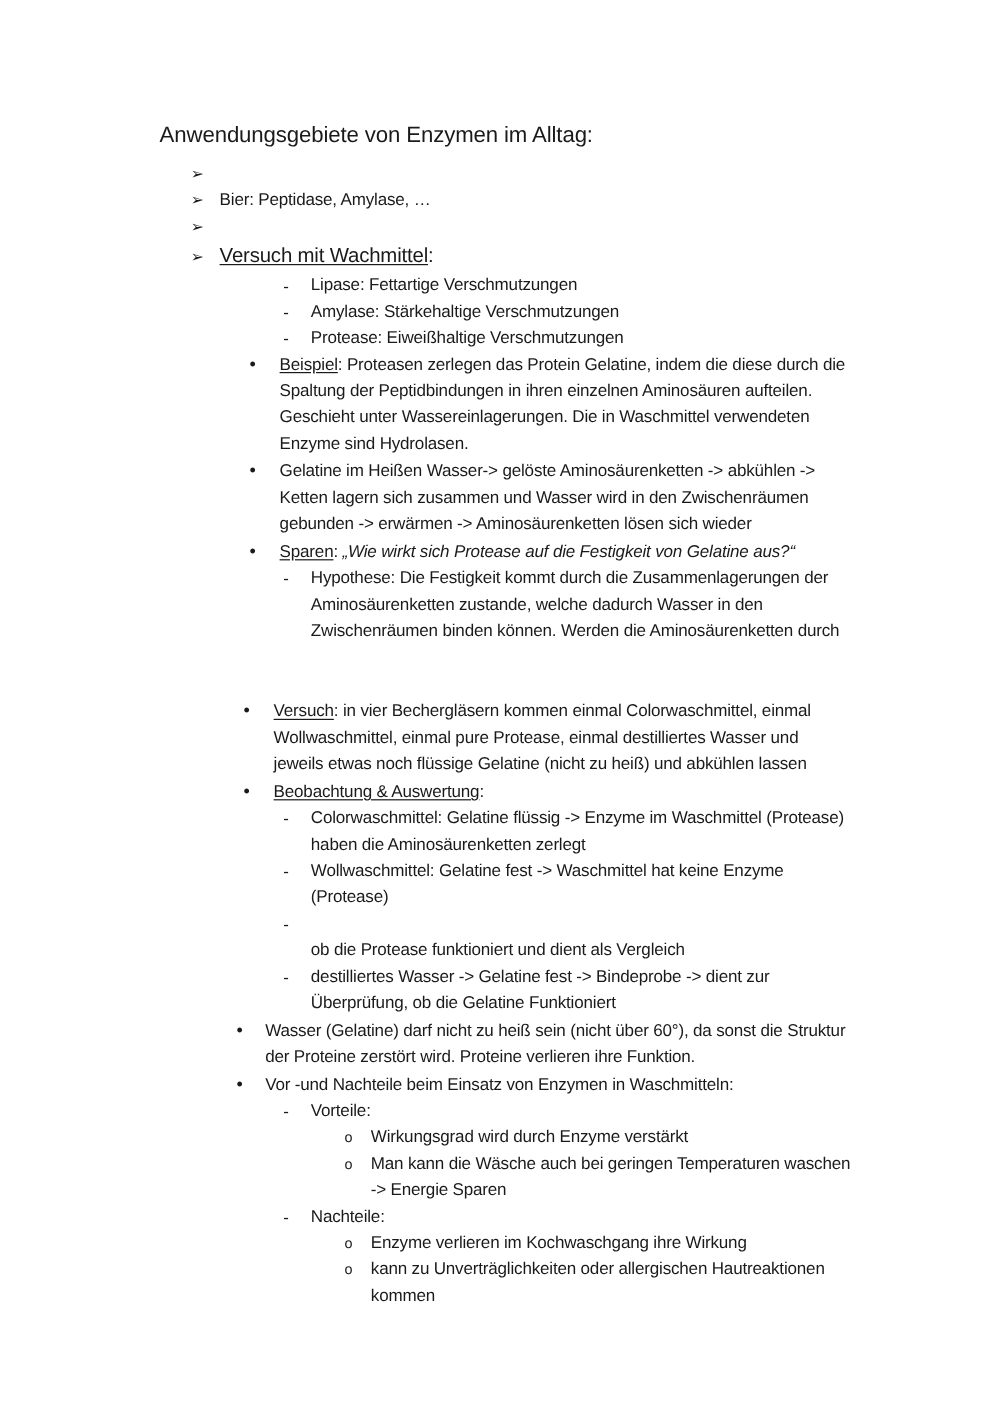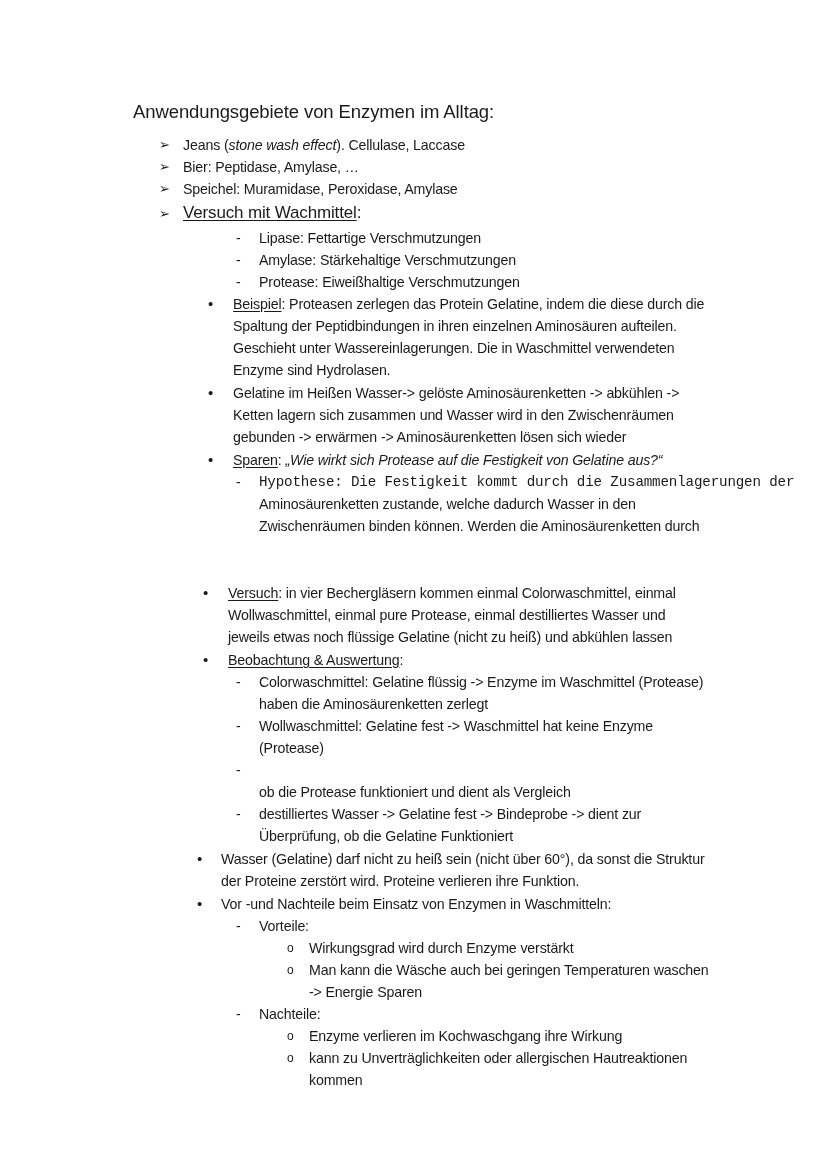--- a/index.html
+++ b/index.html
@@ -24,27 +24,25 @@
     i { font-style: italic; }
   </style>
 </head>
 <body>
 
 <div class="page">
 
   <div class="line title" style="left:98px; top:99px;">Anwendungsgebiete von Enzymen im Alltag:</div>
 
   <span class="marker arrow" style="left:124px; top:134px;">➢</span>
-  <div class="line" style="left:148px; top:134px;"><span>Jeans (</span><i>stone wash effect</i><span>). Cellulase, Laccase</span></div>
 
   <span class="marker arrow" style="left:124px; top:156px;">➢</span>
   <div class="line" style="left:148px; top:156px;">Bier: Peptidase, Amylase, …</div>
 
   <span class="marker arrow" style="left:124px; top:178px;">➢</span>
-  <div class="line" style="left:148px; top:178px;">Speichel: Muramidase, Peroxidase, Amylase</div>
 
   <span class="marker arrow" style="left:124px; top:203px;">➢</span>
   <div class="line big" style="left:148px; top:201px;"><u>Versuch mit Wachmittel</u><span>:</span></div>
 
   <span class="marker dash" style="left:201px; top:227px;">-</span>
   <div class="line" style="left:224px; top:227px;">Lipase: Fettartige Verschmutzungen</div>
   <span class="marker dash" style="left:201px; top:249px;">-</span>
   <div class="line" style="left:224px; top:249px;">Amylase: Stärkehaltige Verschmutzungen</div>
   <span class="marker dash" style="left:201px; top:271px;">-</span>
   <div class="line" style="left:224px; top:271px;">Protease: Eiweißhaltige Verschmutzungen</div>
@@ -57,21 +55,21 @@
 
   <span class="marker bullet" style="left:173px; top:382px;">•</span>
   <div class="line" style="left:198px; top:382px;">Gelatine im Heißen Wasser-&gt; gelöste Aminosäurenketten -&gt; abkühlen -&gt;</div>
   <div class="line" style="left:198px; top:404px;">Ketten lagern sich zusammen und Wasser wird in den Zwischenräumen</div>
   <div class="line" style="left:198px; top:426px;">gebunden -&gt; erwärmen -&gt; Aminosäurenketten lösen sich wieder</div>
 
   <span class="marker bullet" style="left:173px; top:449px;">•</span>
   <div class="line" style="left:198px; top:449px;"><u>Sparen</u><span>: </span><i>„Wie wirkt sich Protease auf die Festigkeit von Gelatine aus?“</i></div>
 
   <span class="marker dash" style="left:201px; top:471px;">-</span>
-  <div class="line" style="left:224px; top:471px;font-family:Liberation Mono, monospace;">Hypothese: Die Festigkeit kommt durch die Zusammenlagerungen der</div>
+  <div class="line" style="left:224px; top:471px;">Hypothese: Die Festigkeit kommt durch die Zusammenlagerungen der</div>
   <div class="line" style="left:224px; top:493px;">Aminosäurenketten zustande, welche dadurch Wasser in den</div>
   <div class="line" style="left:224px; top:515px;">Zwischenräumen binden können. Werden die Aminosäurenketten durch</div>
 
   <span class="marker bullet" style="left:168px; top:582px;">•</span>
   <div class="line" style="left:193px; top:582px;"><u>Versuch</u><span>: in vier Bechergläsern kommen einmal Colorwaschmittel, einmal</span></div>
   <div class="line" style="left:193px; top:604px;">Wollwaschmittel, einmal pure Protease, einmal destilliertes Wasser und</div>
   <div class="line" style="left:193px; top:626px;">jeweils etwas noch flüssige Gelatine (nicht zu heiß) und abkühlen lassen</div>
 
   <span class="marker bullet" style="left:168px; top:649px;">•</span>
   <div class="line" style="left:193px; top:649px;"><u>Beobachtung &amp; Auswertung</u><span>:</span></div>

